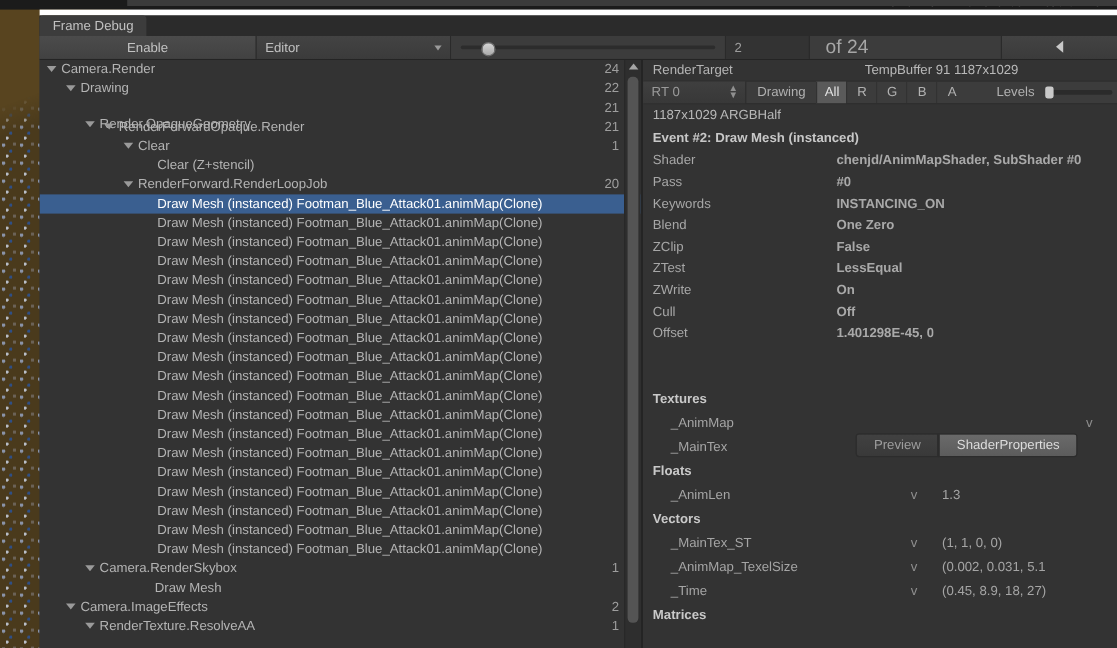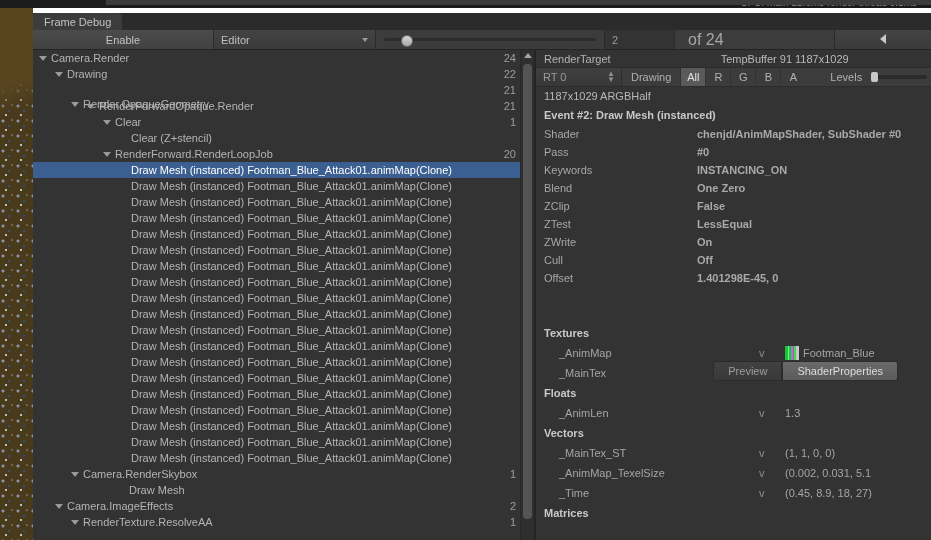--- a/index.html
+++ b/index.html
@@ -436,24 +436,20 @@
       <div id="prop-tabs">
           <div class="ptab">Preview</div>
           <div class="ptab active">ShaderProperties</div>
         </div>
 
       <div id="prop-sections" style="margin-top: 36px;">
           <div class="sec-head">Textures</div>
           <div class="prop">
             <div class="pn">_AnimMap</div>
             <div class="pf">v</div>
-            <div class="pv">
-              <span class="thumb-anim"></span>
-              <span>Footman_Blue</span>
-            </div>
           </div>
           <div class="prop">
             <div class="pn">_MainTex</div>
             <div class="pf">f</div>
             <div class="pv">
               <span class="thumb-main"></span>
               <span>footmanBlue</span>
             </div>
           </div>
           <div class="sec-head">Floats</div>

